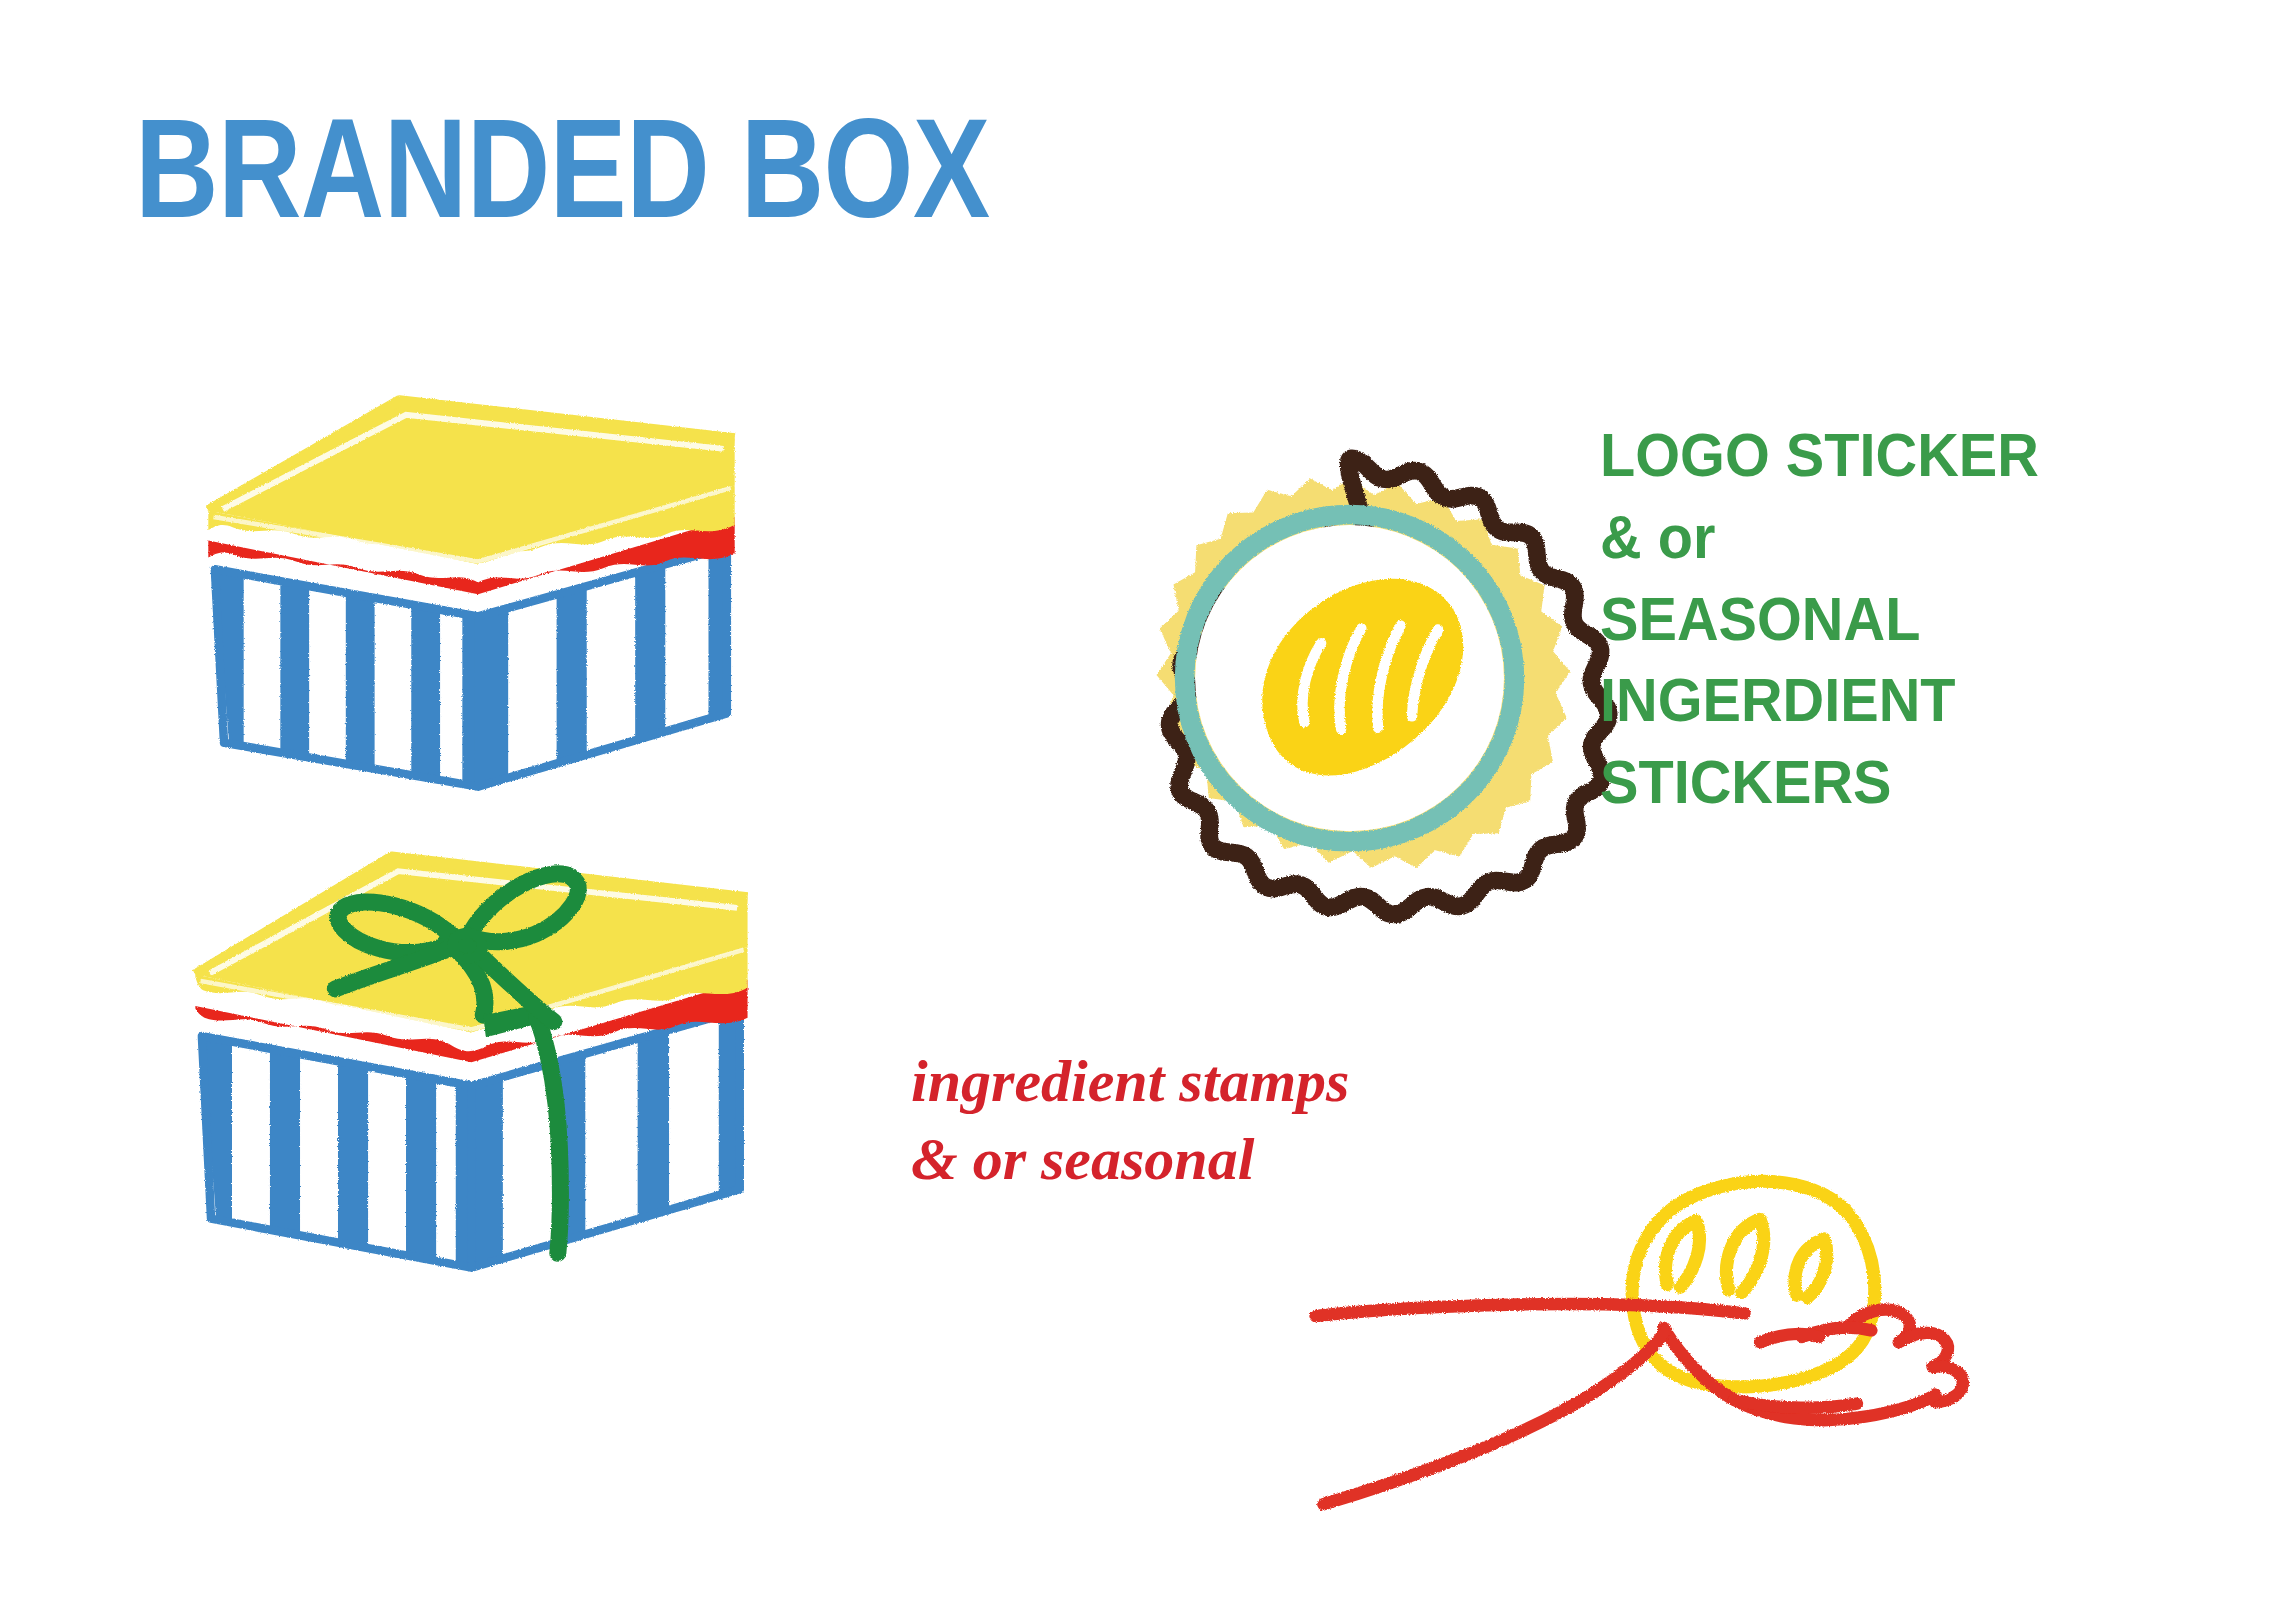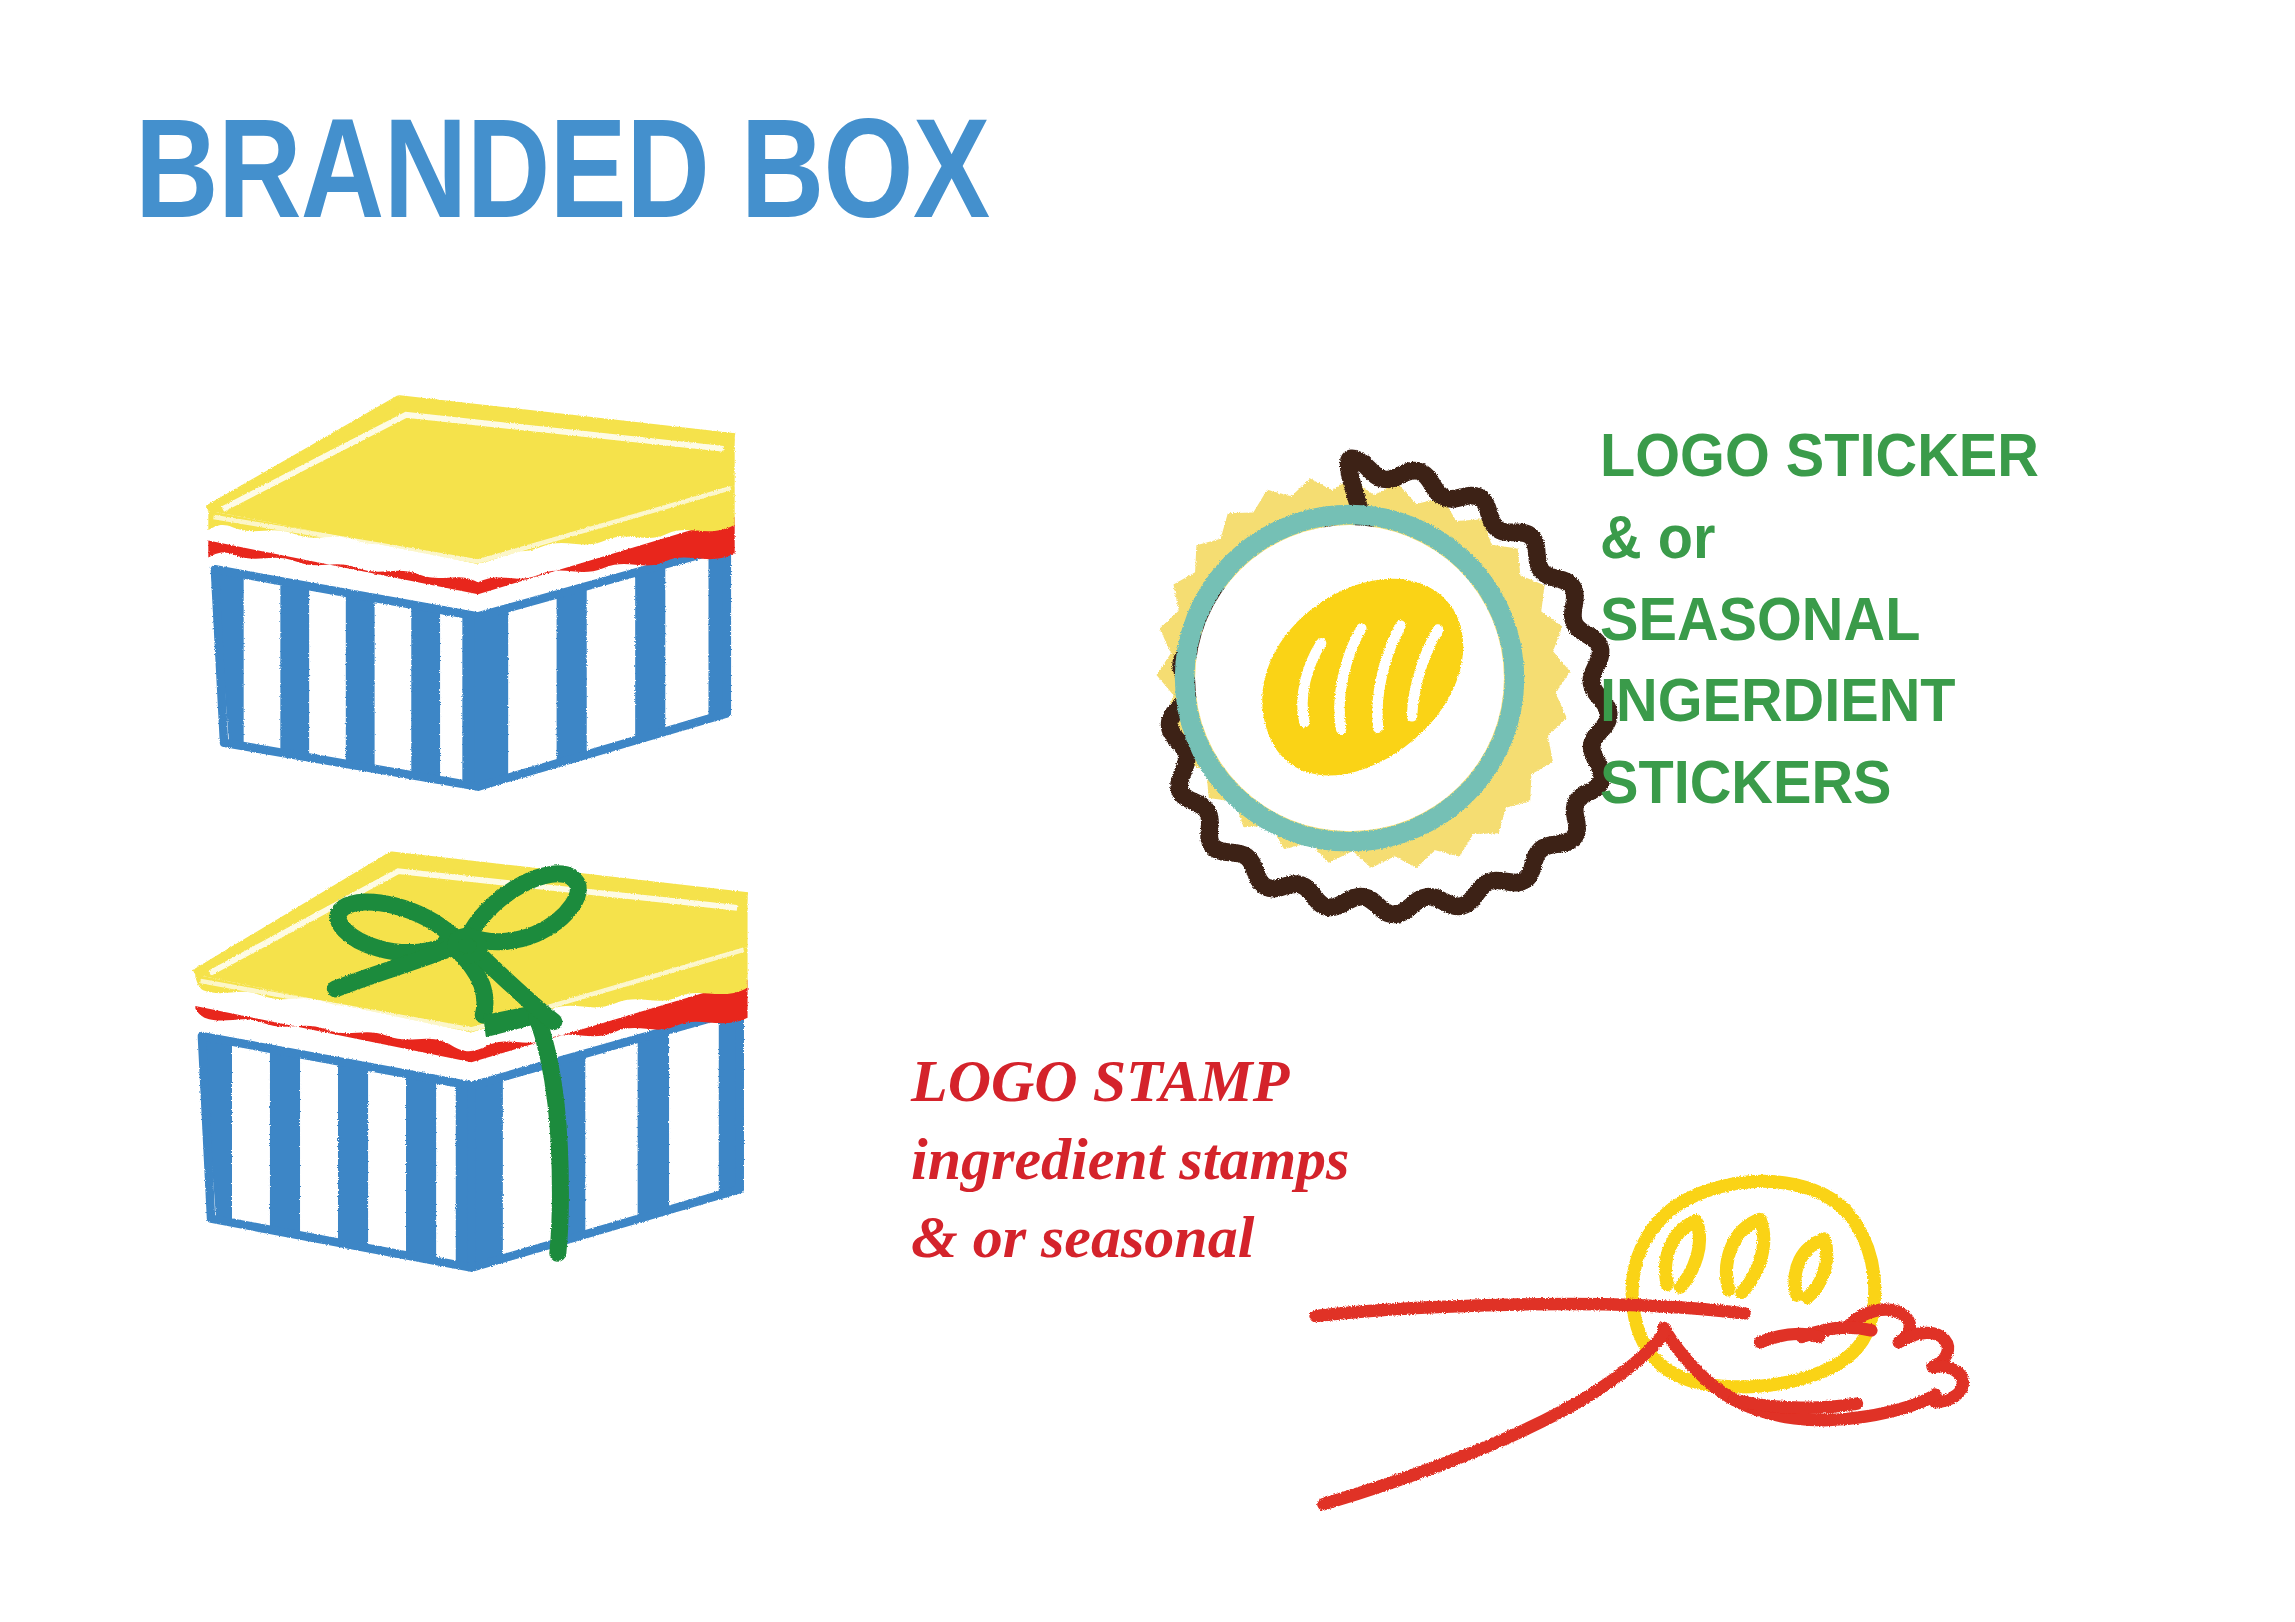--- a/index.html
+++ b/index.html
@@ -343,19 +343,18 @@
 
   <div id="sticker-callout">
     <div>LOGO STICKER</div>
     <div>&amp; or</div>
     <div>SEASONAL</div>
     <div>INGERDIENT</div>
     <div>STICKERS</div>
   </div>
 
   <div id="stamp-callout">
-    <div>LOGO STAMP</div>
     <div>ingredient stamps</div>
     <div>&amp; or seasonal</div>
   </div>
 
 </div>
 
 
 </body></html>

